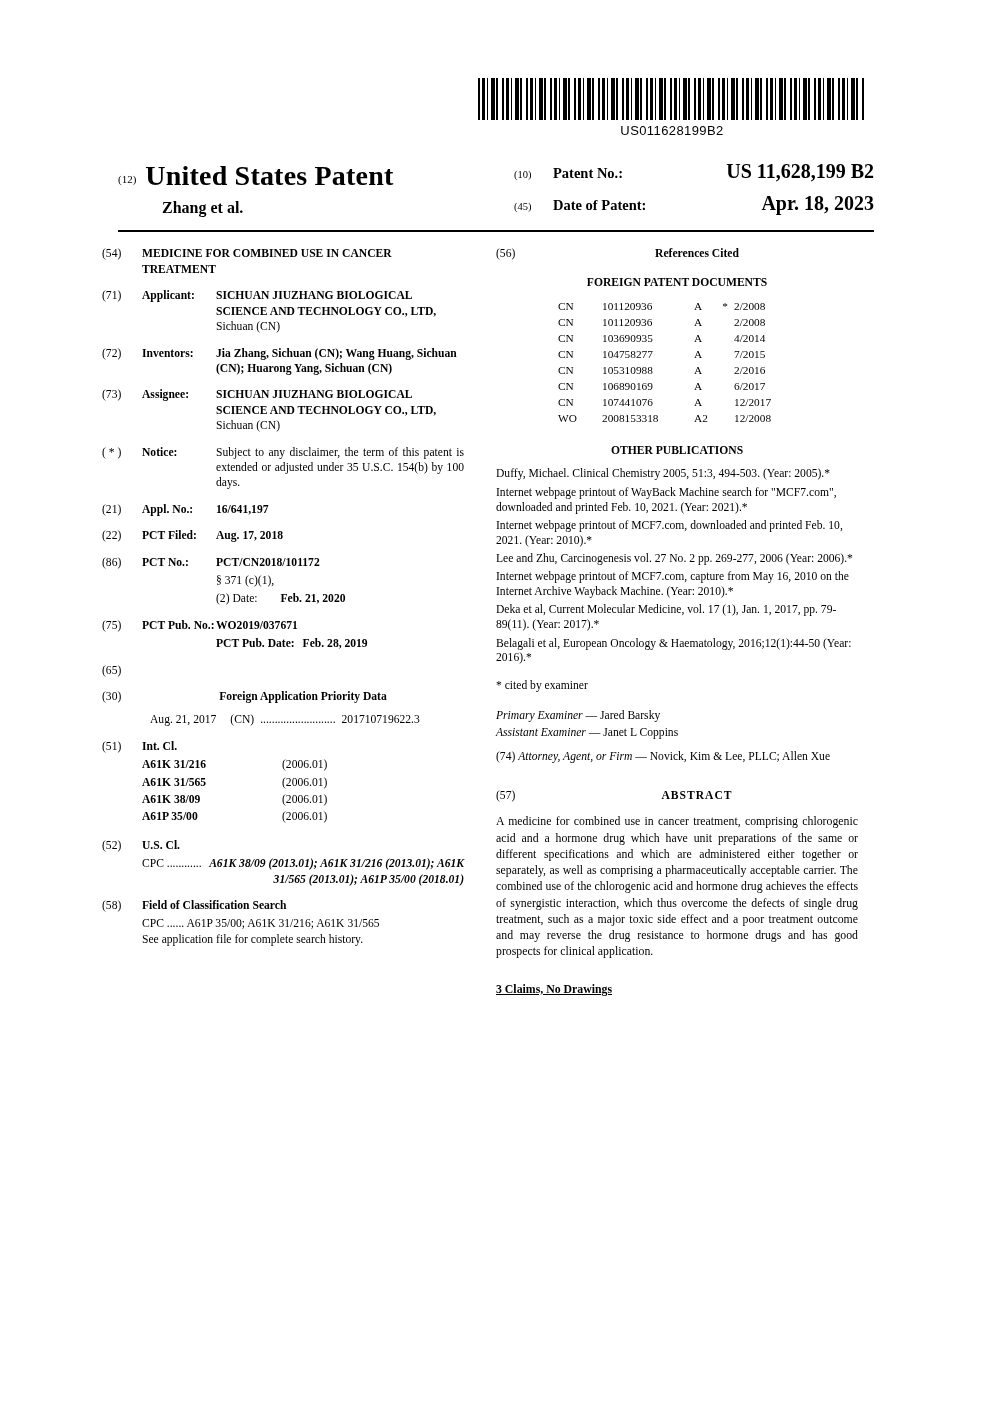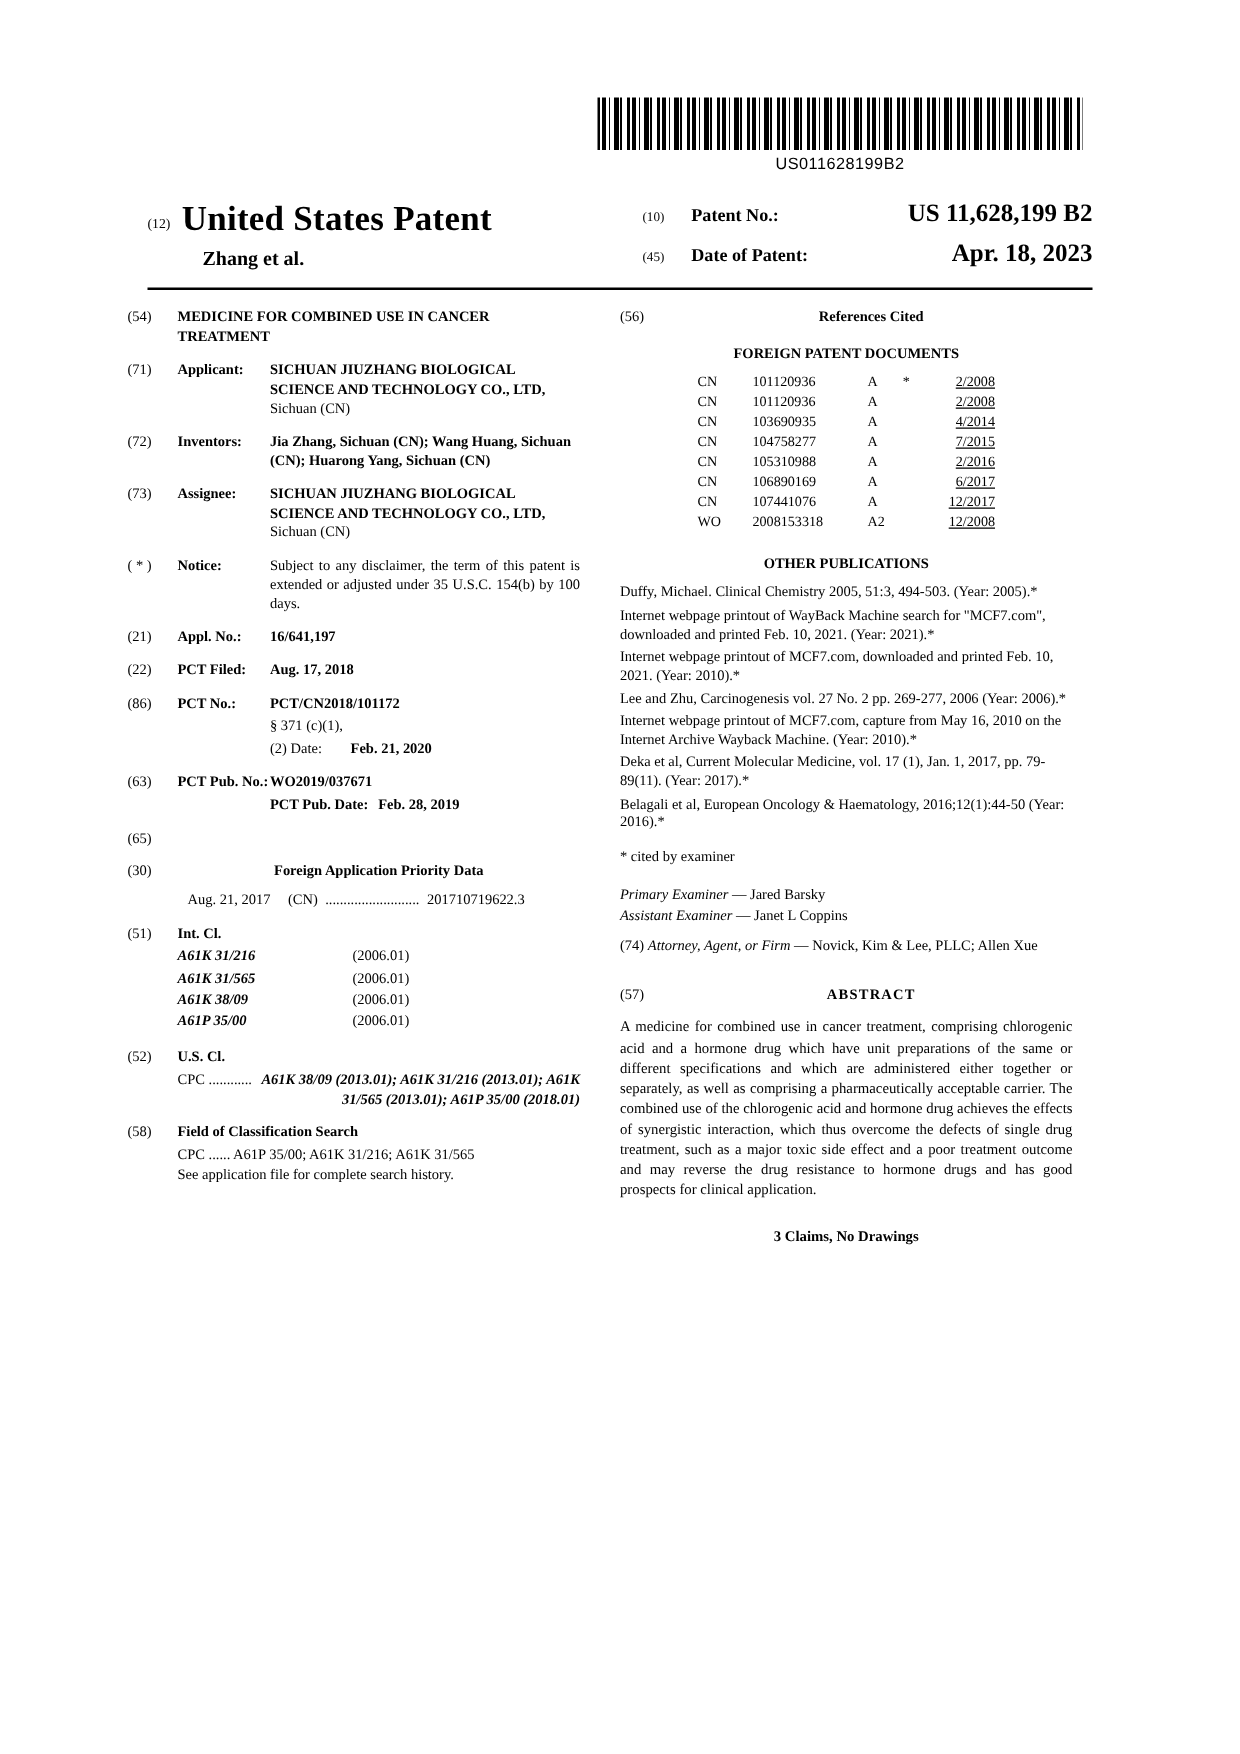--- a/index.html
+++ b/index.html
@@ -167,62 +167,62 @@
     font-weight: bold;
   }
 
   
   .intcl-row {
     display: flex;
     margin-bottom: 2px;
   }
   .intcl-code {
     width: 140px;
-    font-style: italic;
     font-weight: bold;
   }
   .intcl-ver { width: 100px; }
 
   
   .ref-table {
     margin: 0 auto;
     border-collapse: collapse;
     font-size: 11.3px;
   }
   .ref-table td {
     padding: 0.5px 0;
     white-space: nowrap;
   }
   .ref-cc { width: 44px; }
   .ref-no { width: 92px; text-align: left; padding-right: 6px;}
   .ref-kind { width: 22px; }
   .ref-star { width: 18px; text-align: center; }
-  .ref-date { width: 62px; text-align: right; text-decoration: underline; }
+  .ref-date { width: 62px; text-align: left; }
 
   .otherpubs p {
     margin: 0 0 3.5px 0;
     text-indent: 0;
     line-height: 1.28;
   }
   .cited-by {
     margin-top: 12px;
     margin-bottom: 14px;
   }
   .examiner-line { margin-bottom: 2px; }
   .attorney { margin-top: 8px; }
   .abstract-body {
     text-align: justify;
     line-height: 1.38;
     font-size: 11.8px;
   }
   .claims-line {
-    text-align: center;
+    text-align: left;
     font-weight: bold;
     margin-top: 22px;
     font-size: 11.8px;
+    text-decoration: underline;
   }
   .dots { letter-spacing: 0px; }
   .sub-line { margin-top: 3px; }
 </style>
 </head>
 <body>
 
 <div class="page">
 
   <div class="barcode-block">
@@ -307,21 +307,21 @@
           <div class="bold">PCT/CN2018/101172</div>
           <div class="sub-line">§ 371 (c)(1),</div>
           <div class="sub-line">
             <span>(2) Date:</span>
             <span class="bold" style="margin-left:20px;">Feb. 21, 2020</span>
           </div>
         </div>
       </div>
 
       <div class="field">
-        <div class="fnum">(63)</div>
+        <div class="fnum">(75)</div>
         <div class="flabel wide">PCT Pub. No.:</div>
         <div class="fbody">
           <div class="bold">WO2019/037671</div>
           <div class="sub-line">
             <span class="bold">PCT Pub. Date:</span>
             <span class="bold" style="margin-left:5px;">Feb. 28, 2019</span>
           </div>
         </div>
       </div>
 

